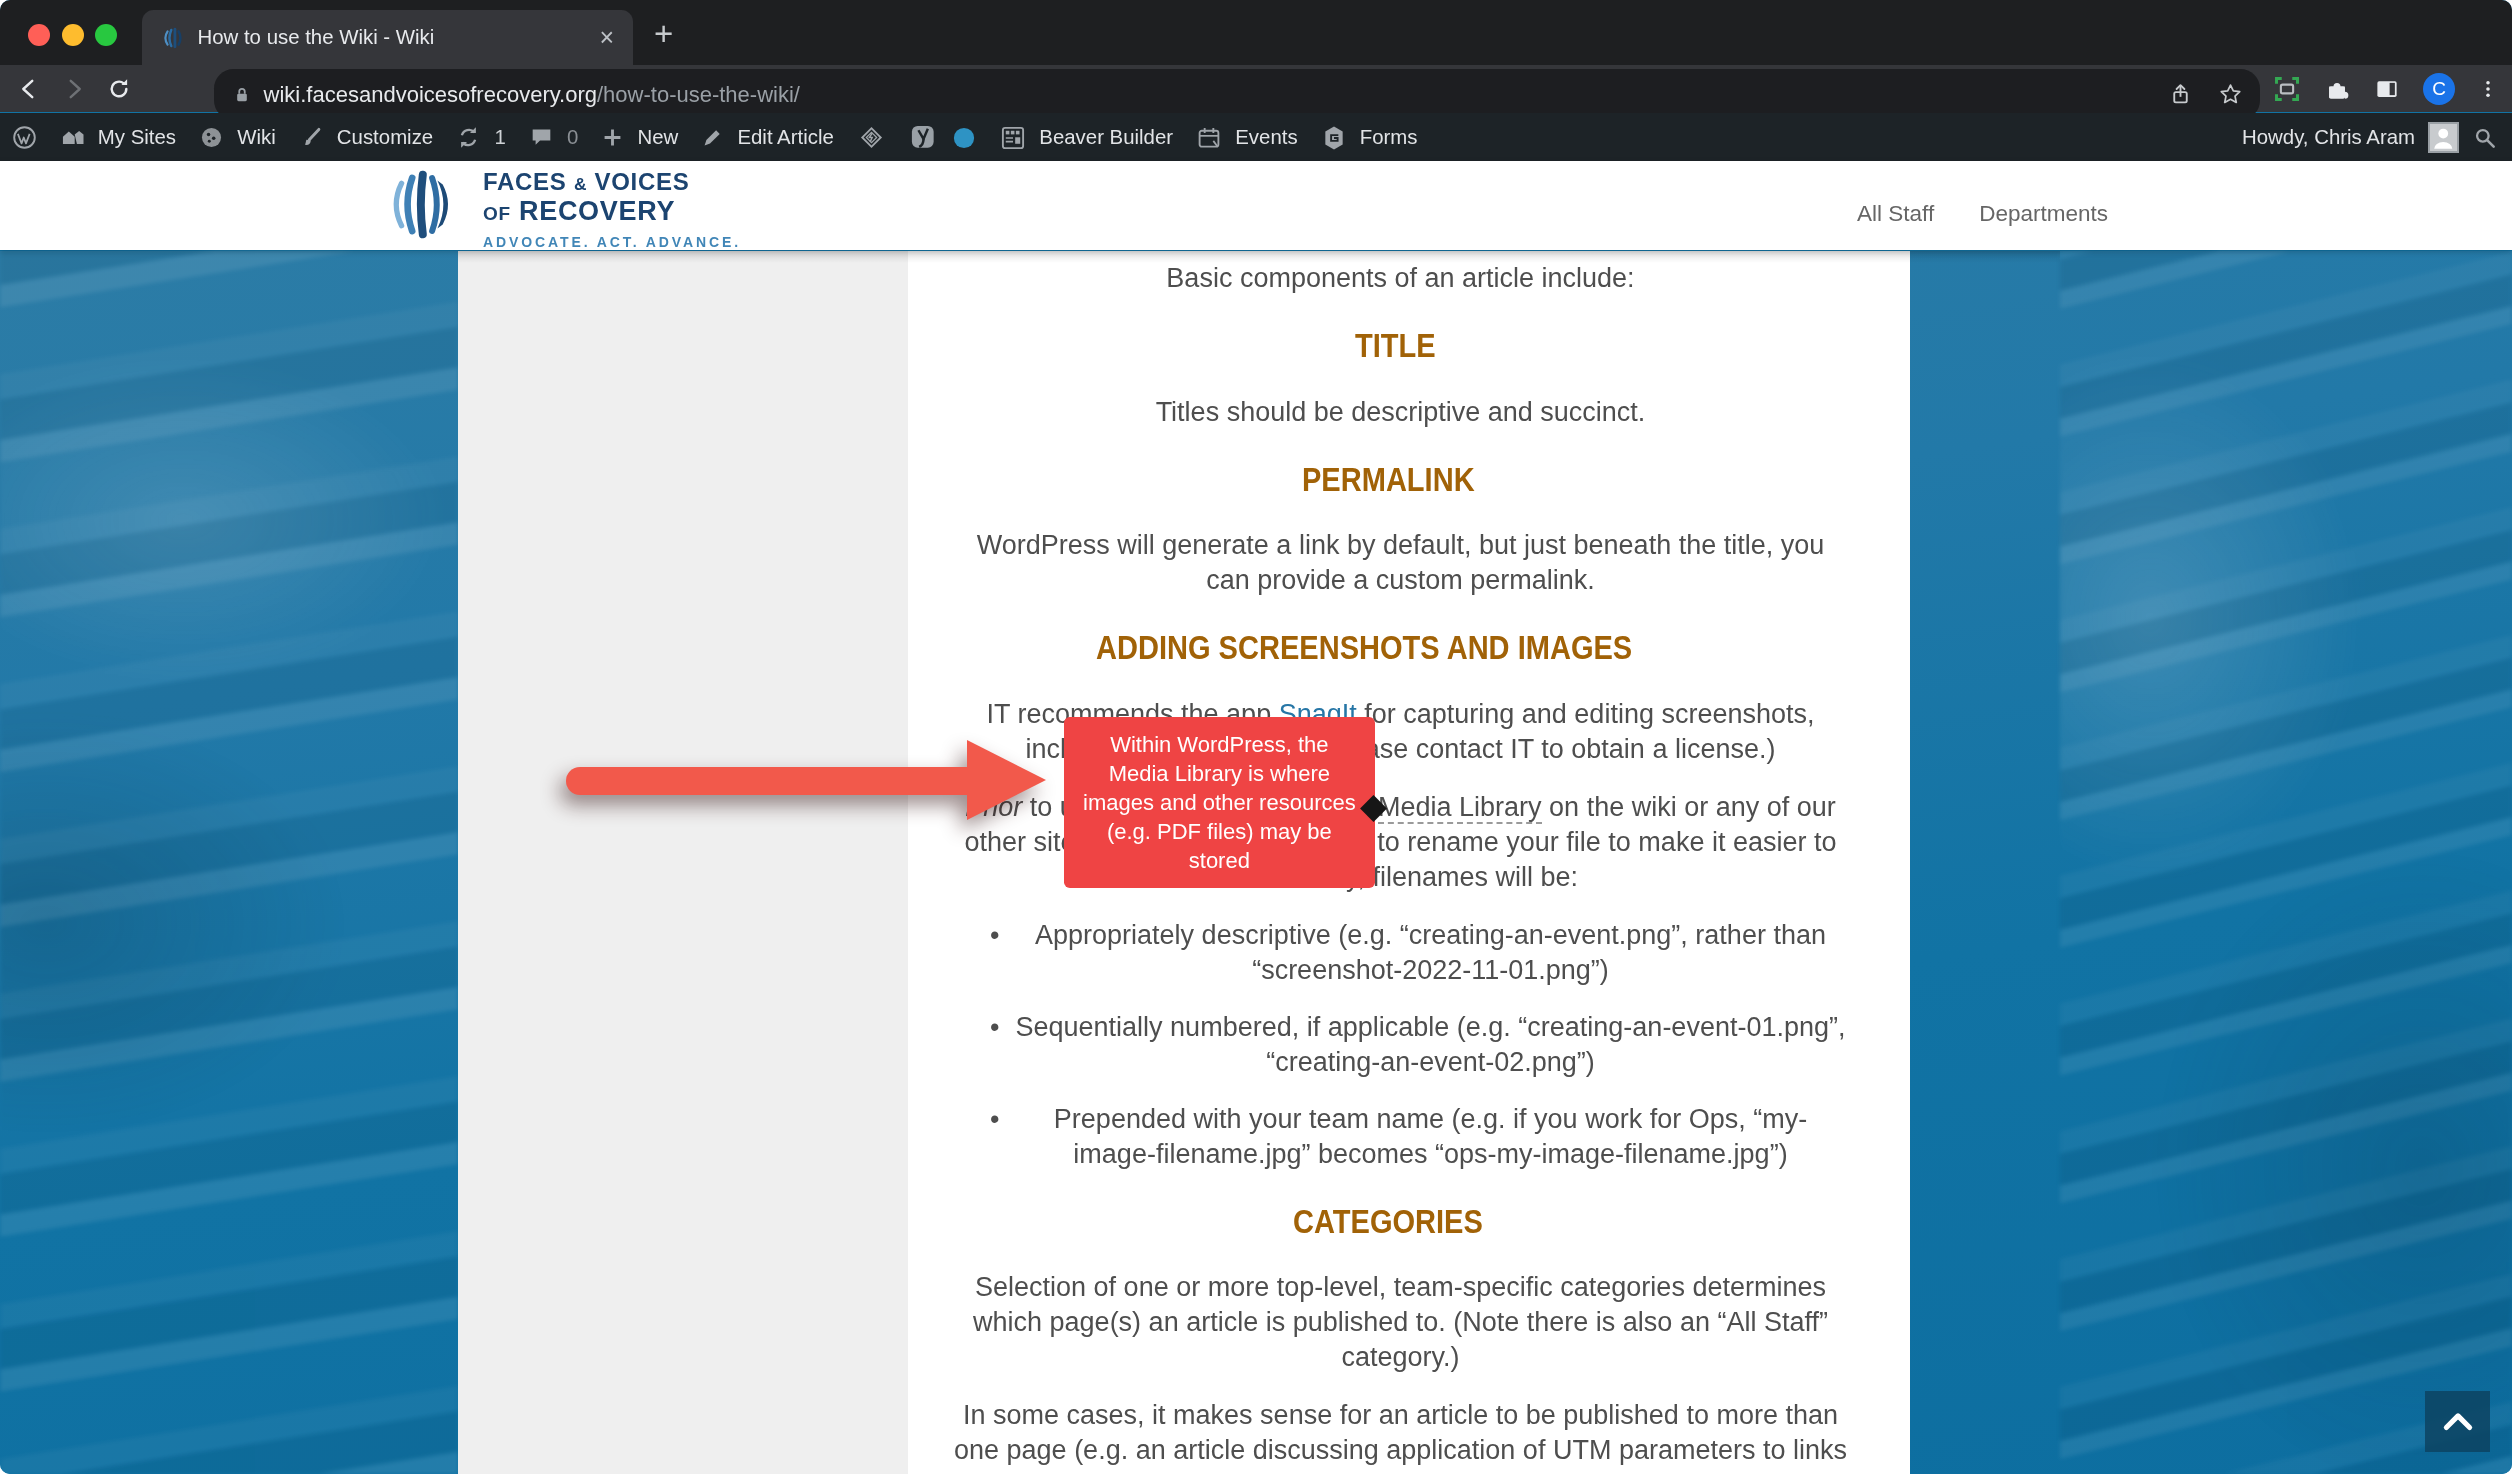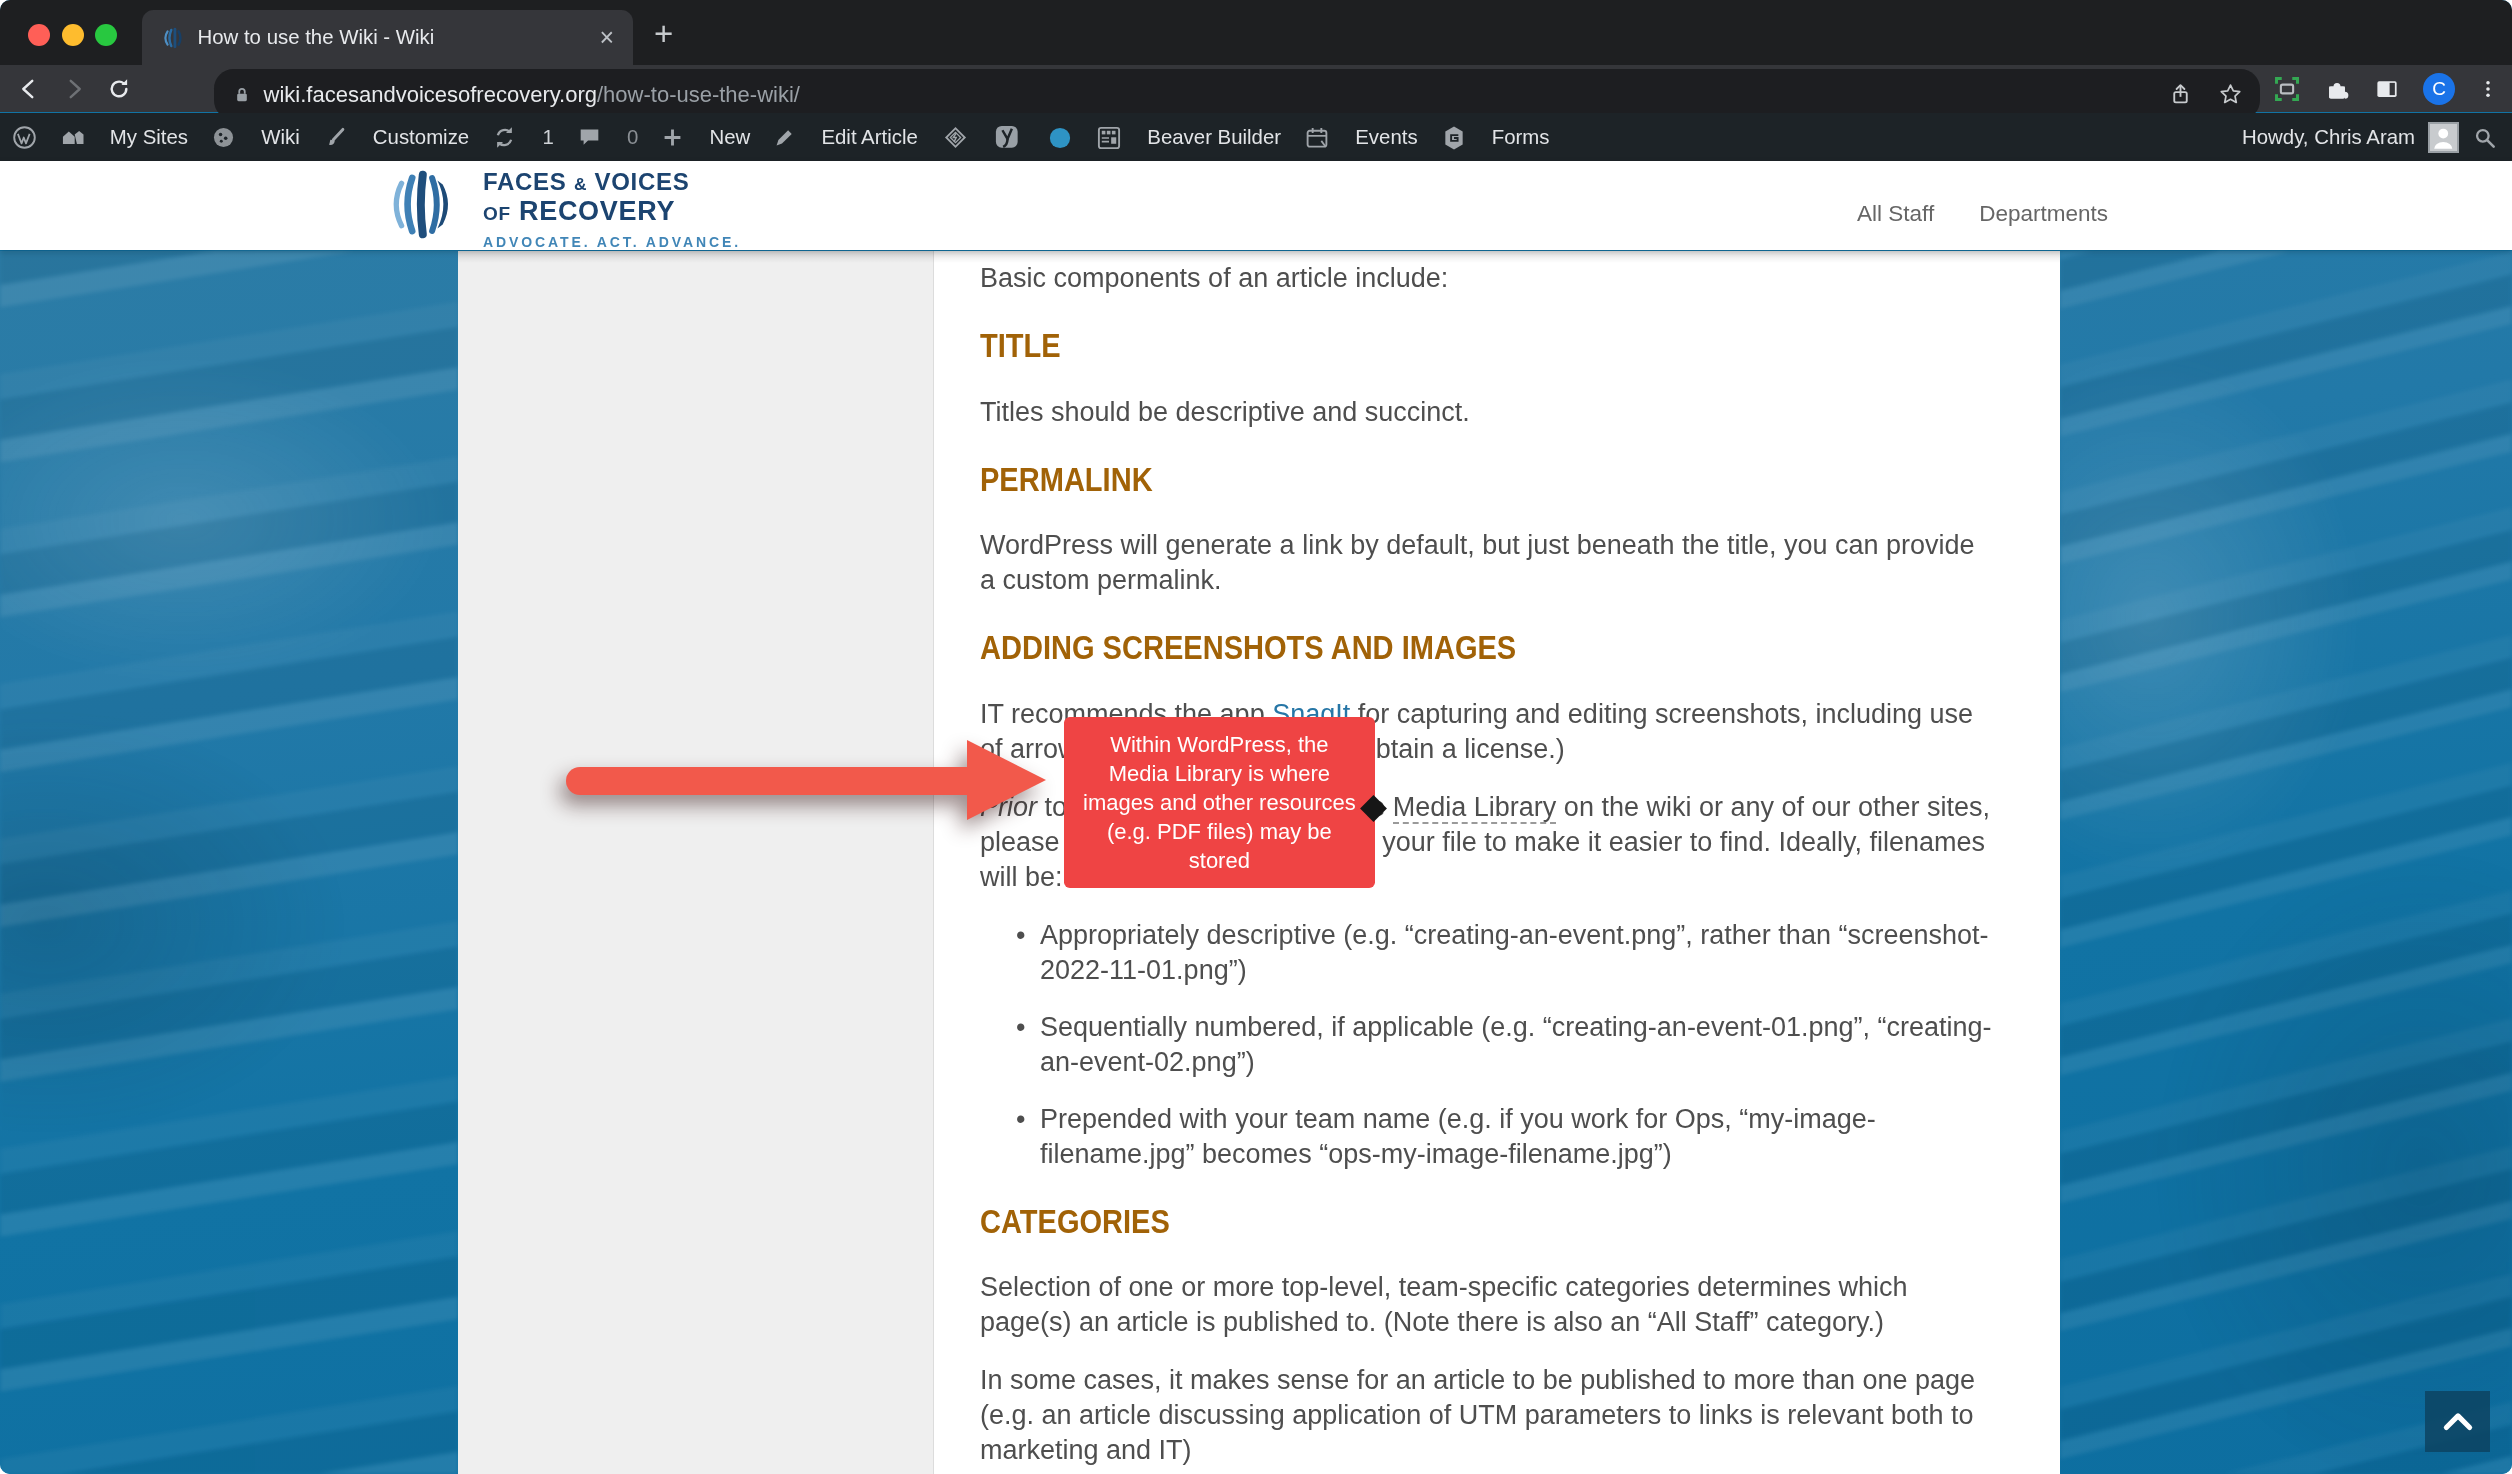--- a/index.html
+++ b/index.html
@@ -19,21 +19,21 @@
   .navbtn{width:32px;height:32px;display:flex;align-items:center;justify-content:center;margin-left:13px;}
   .omnibox{position:absolute;left:214px;top:4.4px;width:2046px;height:51px;background:#1d1e21;border-radius:19.6px;display:flex;align-items:center;padding:0 17.4px;}
   .url{font-size:22px;color:#e8eaed;margin-left:10.2px;white-space:nowrap;}
   .url .path{color:#9aa0a6;}
   .omni-right{margin-left:auto;display:flex;gap:25px;align-items:center;}
   .extarea{position:absolute;right:13px;top:0;height:47px;display:flex;align-items:center;gap:22px;}
   .avatarC{width:32px;height:32px;border-radius:50%;background:#1a73e8;color:#fff;font-size:19px;display:flex;align-items:center;justify-content:center;}
 
   
   .adminbar{position:absolute;left:0;top:113px;width:100%;height:49px;background:#1d2327;display:flex;align-items:center;color:#e2e4e7;font-size:20.4px;}
-  .ab-item{display:flex;align-items:center;gap:25px;padding:0 11.6px;height:100%;white-space:nowrap;}
+  .ab-item{display:flex;align-items:center;gap:13px;padding:0 11.6px;height:100%;white-space:nowrap;}
   .ab-item .cnt{color:#cfd3d7;}
   .ab-dim{color:#8a8f94;}
   .ab-right{margin-left:auto;display:flex;align-items:center;gap:13px;padding-right:14.5px;}
   .ab-avatar{width:30.5px;height:30.5px;background:#c8cbce;border:2.2px solid #9aa0a5;display:flex;align-items:flex-end;justify-content:center;overflow:hidden;}
 
   
   .siteheader{position:absolute;left:0;top:161px;width:100%;height:89px;background:#ffffff;box-shadow:0 2.2px 5.8px rgba(0,0,0,.18);z-index:5;display:flex;align-items:center;}
   .logo{position:absolute;left:383px;top:8.7px;display:flex;gap:27px;align-items:flex-start;}
   .logo-text{color:#1c4470;line-height:1;}
   .lt1{font-size:24px;font-weight:bold;letter-spacing:0.7px;}
@@ -49,21 +49,21 @@
   .phototex{position:absolute;top:0;height:100%;filter:blur(2.2px);opacity:.85;}
   .tex-left{left:0;width:458px;background:
      repeating-linear-gradient(-9deg, rgba(255,255,255,.10) 0 22px, rgba(8,50,72,.10) 22px 62px, rgba(255,255,255,.05) 62px 87px, rgba(0,0,0,0) 87px 153px),
      radial-gradient(378px 233px at 40% 22%, rgba(255,255,255,.14), rgba(0,0,0,0) 70%),
      radial-gradient(436px 305px at 10% 55%, rgba(6,45,66,.25), rgba(0,0,0,0) 70%);}
   .tex-right{left:2060px;width:452px;background:
      repeating-linear-gradient(-14deg, rgba(255,255,255,.09) 0 17.4px, rgba(8,50,72,.12) 17.4px 48px, rgba(255,255,255,.05) 48px 70px, rgba(0,0,0,0) 70px 124px),
      radial-gradient(305px 378px at 20% 30%, rgba(255,255,255,.18), rgba(0,0,0,0) 70%),
      radial-gradient(378px 451px at 80% 75%, rgba(6,45,66,.22), rgba(0,0,0,0) 72%);}
   .graycol{position:absolute;left:458px;top:0;width:476px;height:100%;background:#efefef;border-right:1.5px solid #dcdcdc;}
-  .whitecol{position:absolute;left:934px;top:0;width:1126px;height:100%;background:#ffffff;}
+  .whitecol{position:absolute;left:908px;top:0;width:1002px;height:100%;background:#ffffff;text-align:center;}
   .topshadow{position:absolute;left:458px;top:0;width:1602px;height:11.6px;background:linear-gradient(rgba(0,0,0,.12),rgba(0,0,0,0));}
 
   
   .content{position:absolute;left:0;top:0;width:100%;height:100%;padding:10.2px 63px 0 46px;color:#4e4e4e;font-size:27px;line-height:35px;overflow:hidden;}
   .content p{margin:0 0 23px 0;}
   .content h3{margin:32px 0 30.5px 0;font-size:33px;line-height:36px;color:#a16207;}
   .content h3 span{display:inline-block;transform:scaleX(.88);transform-origin:left;letter-spacing:0;white-space:nowrap;}
   .content ul{list-style:none;margin:8.7px 0 14.5px 0;padding:0 0 0 36px;}
   .content li{position:relative;padding-left:24px;margin-bottom:22px;}
   .content li::before{content:"•";position:absolute;left:0;top:0;}

